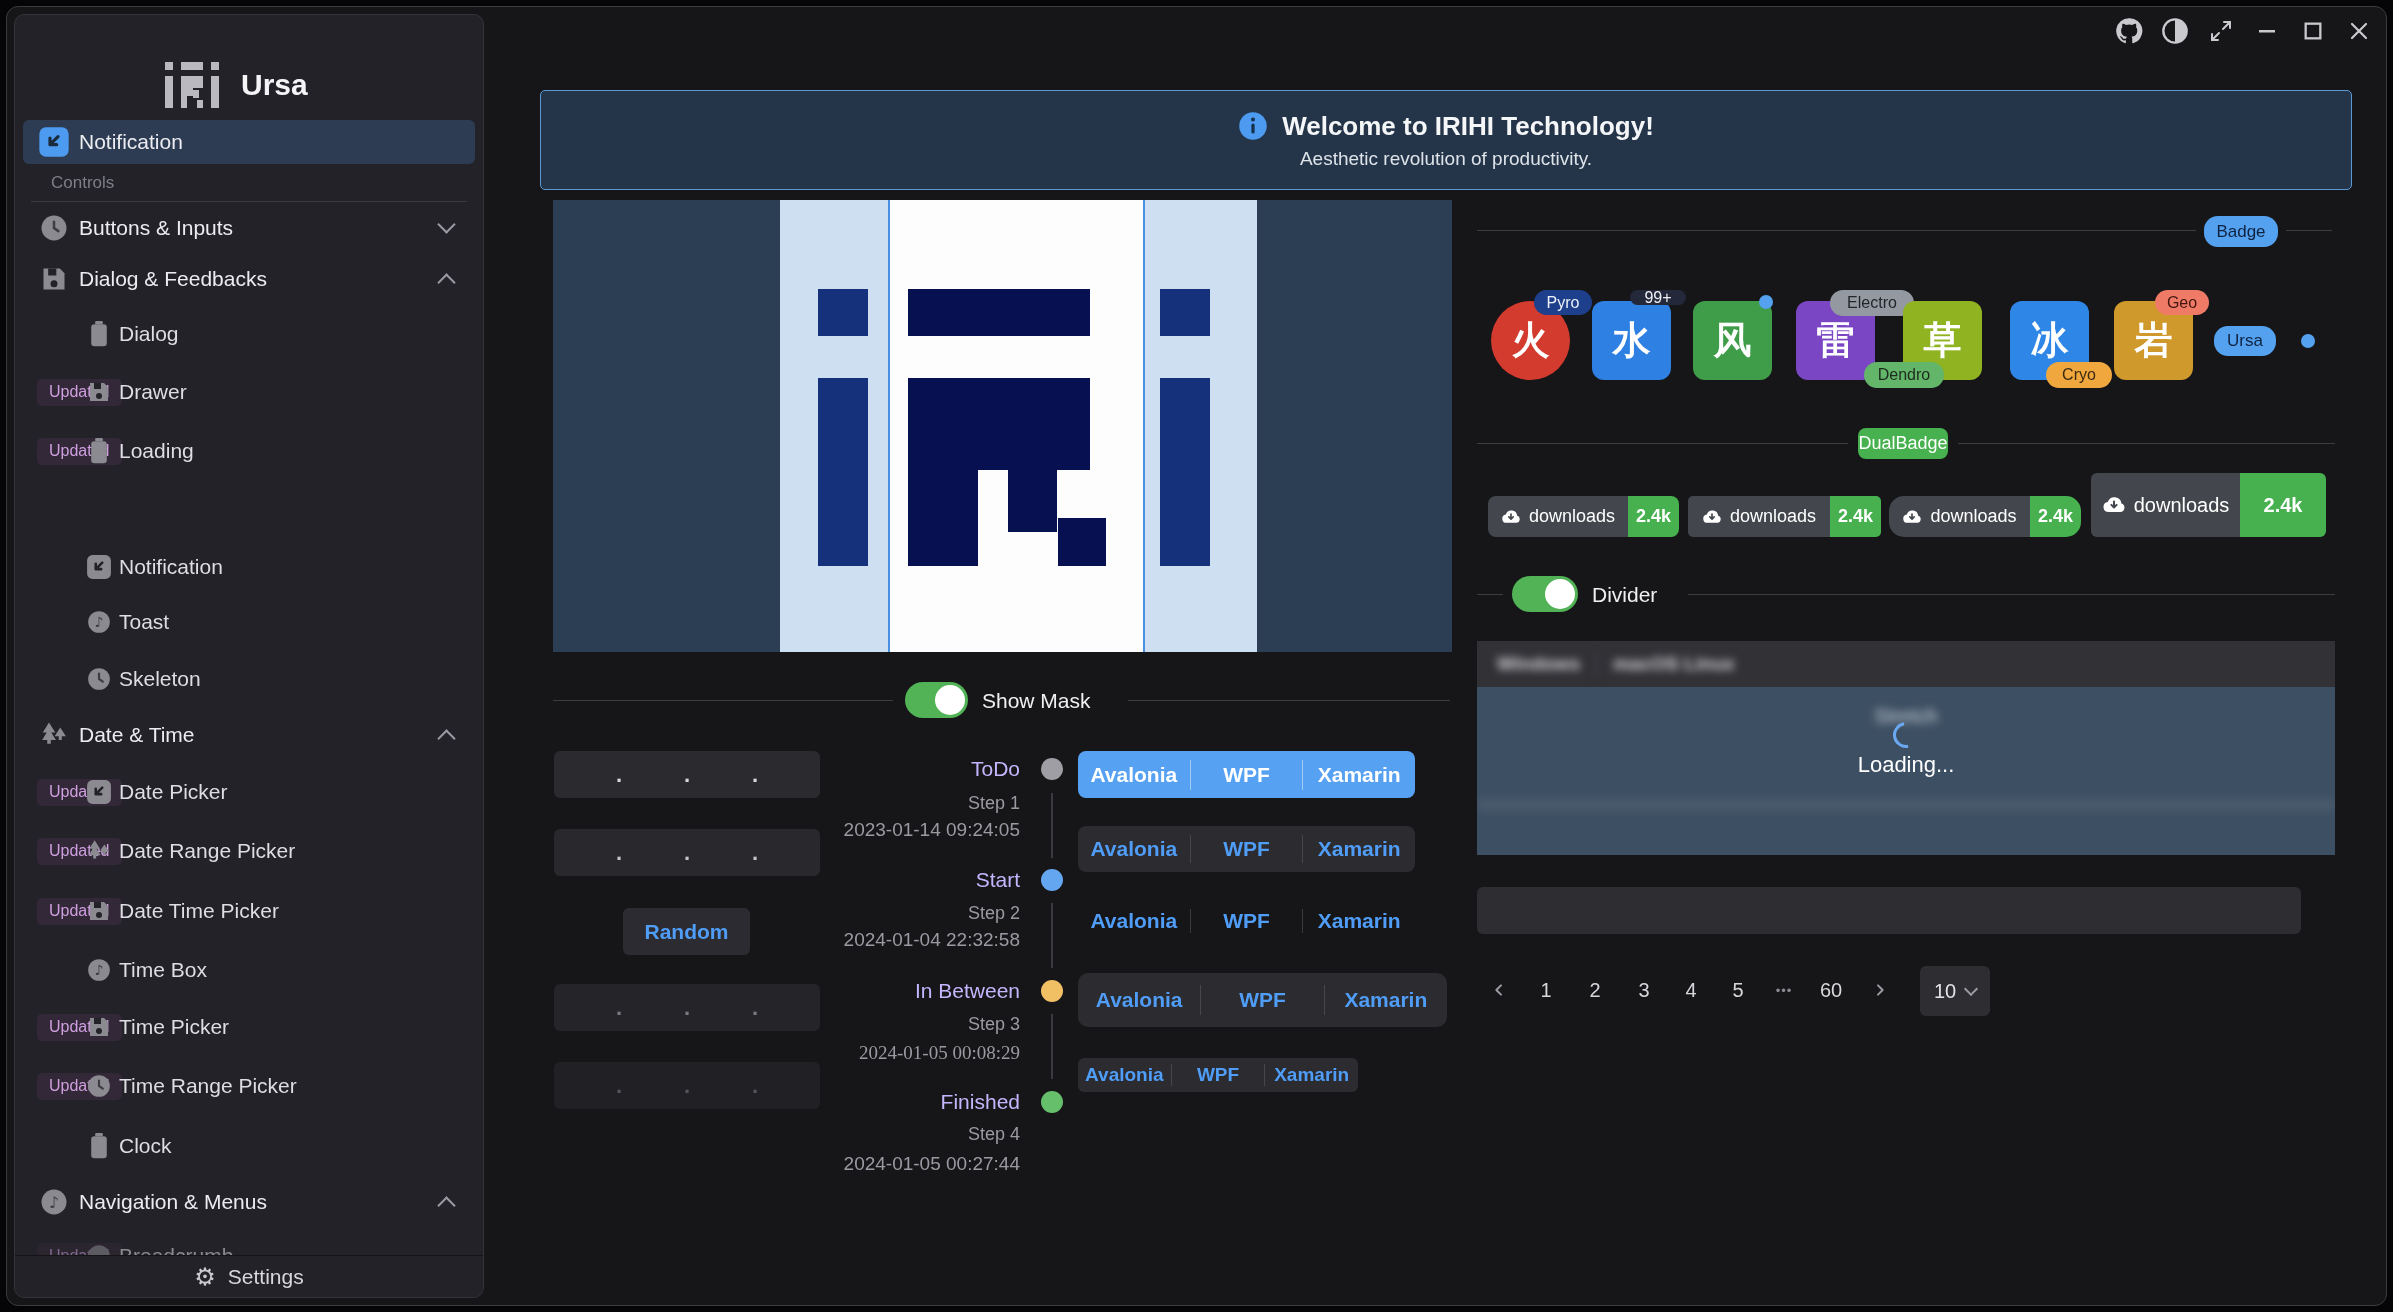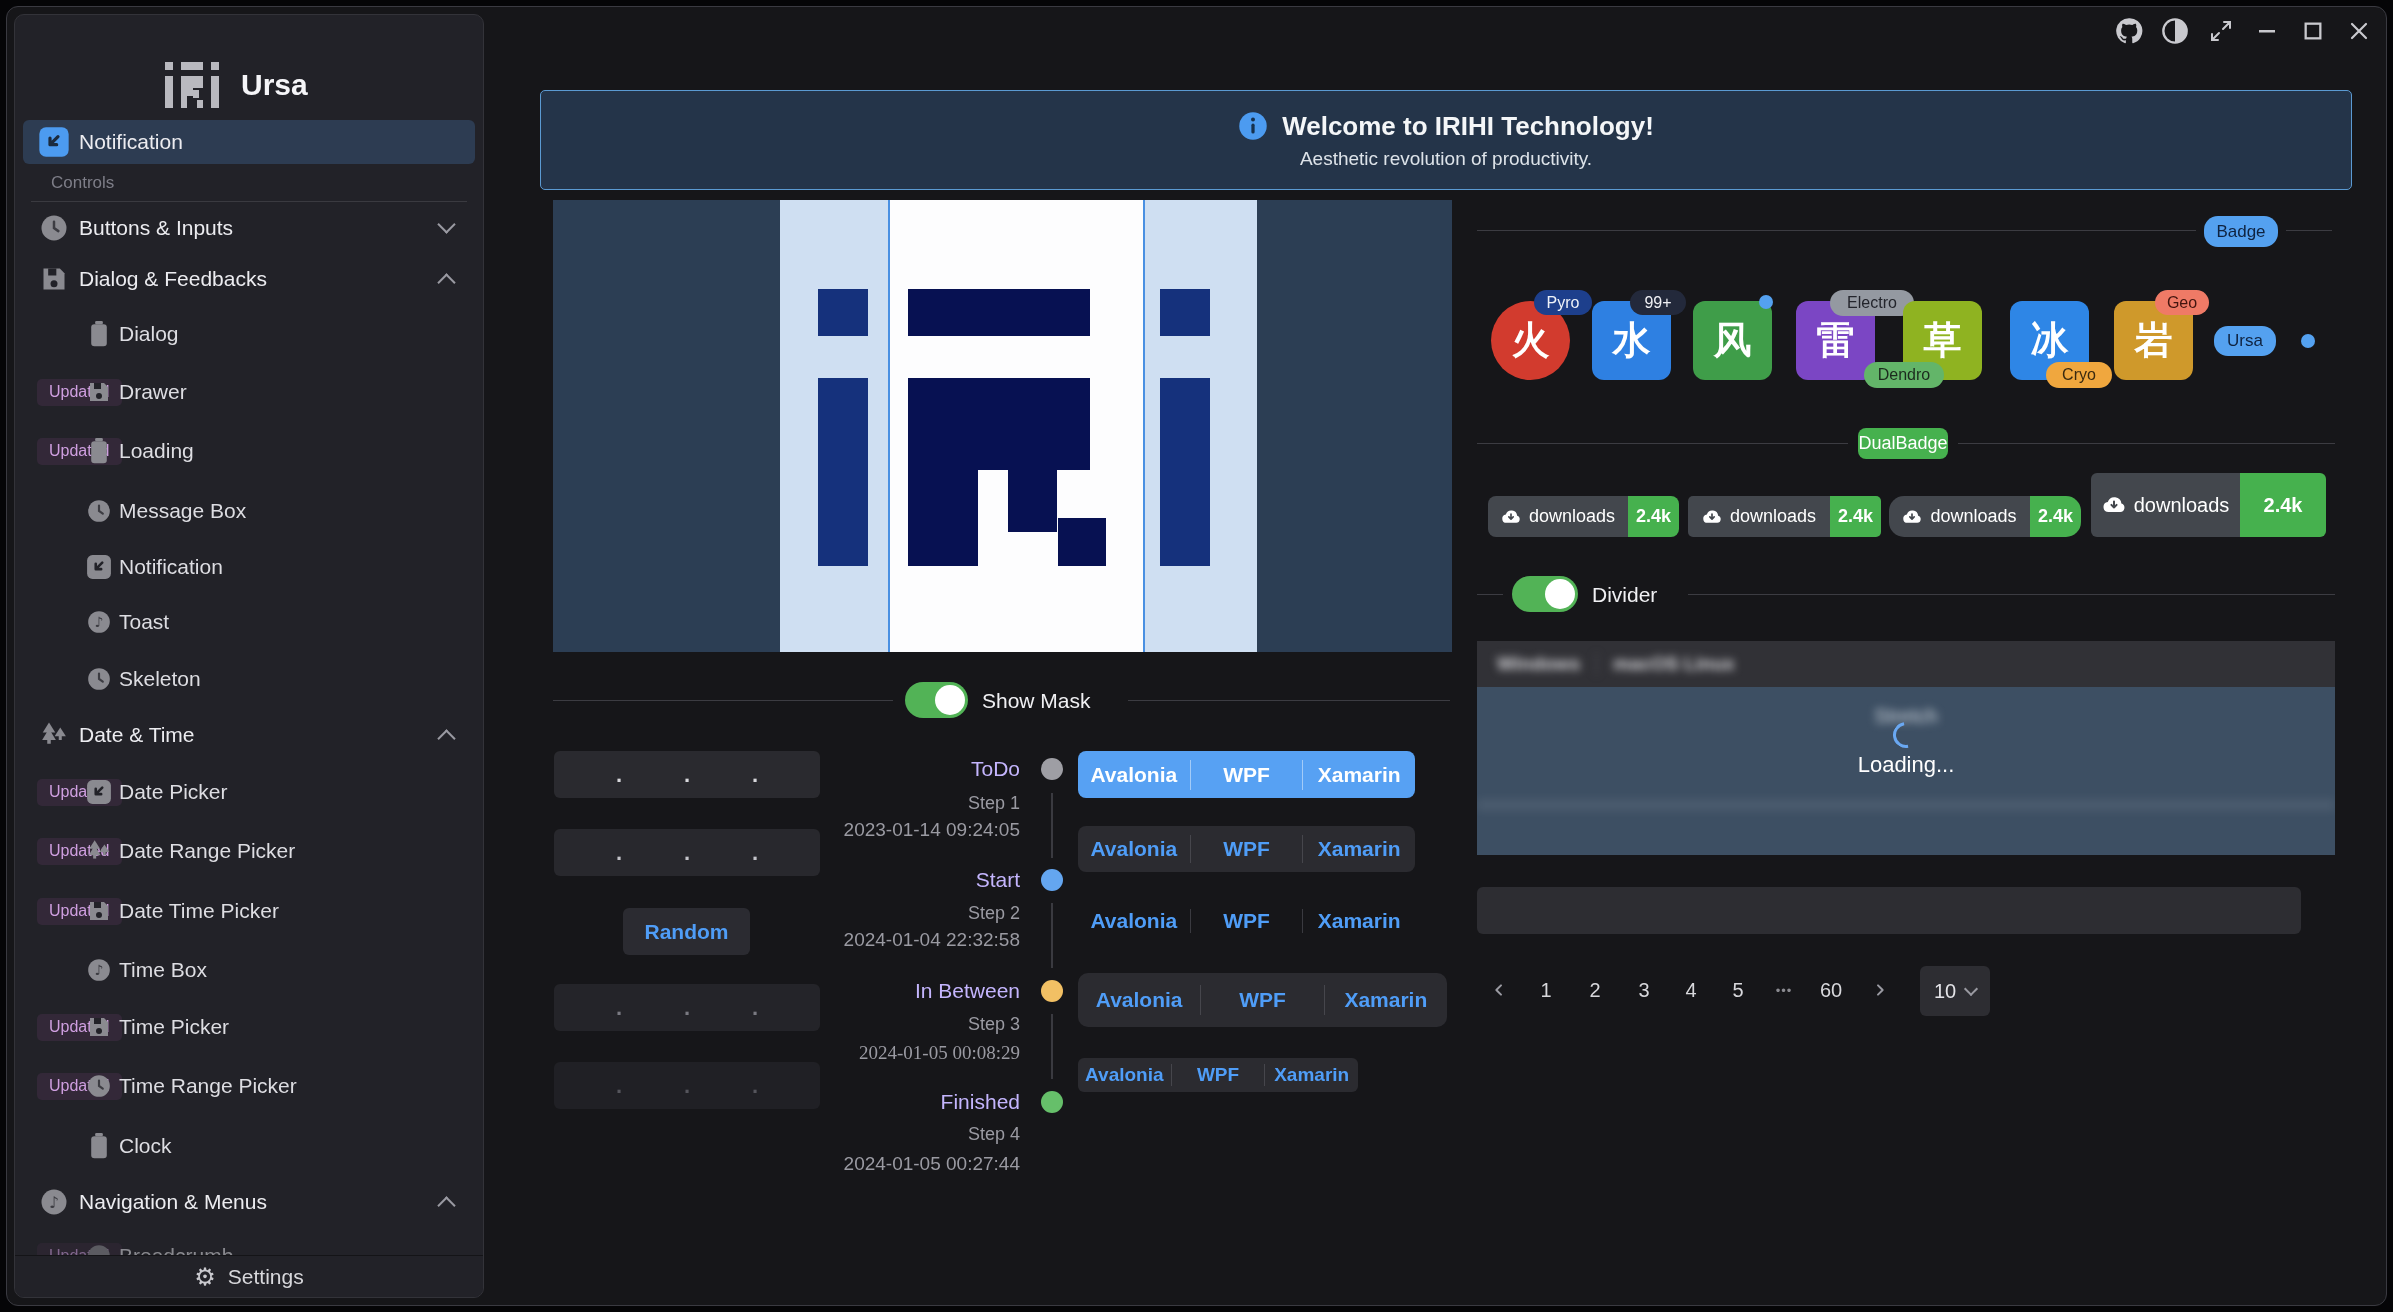--- a/index.html
+++ b/index.html
@@ -185,29 +185,20 @@
     <span class="sic sub">
       <svg width="22" height="26" viewBox="0 0 14 20">
           <rect x="4" y="0" width="6" height="2.5" rx="1" fill="#8a8a90"></rect>
           <rect x="1" y="2.5" width="12" height="17" rx="2.5" fill="#8a8a90"></rect>
         </svg>
     </span>
     <span class="slabel sub">Loading</span>
     <span><span class="upd">Updated</span></span>
   </div>
 
-  <div class="srow" style="top:474px">
-    <span class="sic sub">
-      <svg width="26" height="26" viewBox="0 0 24 24">
-          <circle cx="12" cy="12" r="10" fill="#8a8a90"></circle>
-          <path d="M12 7v5l3.5 2.5" stroke="#3c3c42" stroke-width="2" fill="none" stroke-linecap="round"></path>
-        </svg>
-    </span>
-    <span class="slabel sub">Message Box</span>
-  </div>
 
   <div class="srow" style="top:530px">
     <span class="sic sub">
       <svg width="26" height="26" viewBox="0 0 24 24">
           <rect x="1" y="1" width="22" height="22" rx="5" fill="#8a8a90"></rect>
           <path d="M15 8l-6 6M9 9v5h5" stroke="#222228" stroke-width="2.4" fill="none" stroke-linecap="round" stroke-linejoin="round"></path>
         </svg>
     </span>
     <span class="slabel sub">Notification</span>
   </div>
@@ -516,21 +507,21 @@
 <div class="tile" style="left:1491px;background:#d23b2e;border-radius:50%;">
     <span>火</span>
   </div>
 <div class="pill" style="left:1534px;top:290px;width:58px;height:25px;background:#1d3f8c;color:#eef2f8;">
     <span>Pyro</span>
   </div>
 
 <div class="tile" style="left:1592px;background:#2e80e2;">
     <span>水</span>
   </div>
-<div class="pill" style="left:1630px;top:290px;width:56px;height:25px;background:#23293b;color:#f0f0f4;">
+<div class="pill" style="left:1630px;top:290px;width:56px;height:15px;background:#23293b;color:#f0f0f4;">
     <span>99+</span>
   </div>
 
 <div class="tile" style="left:1693px;background:#3f9d49;">
     <span>风</span>
   </div>
 <span class="bluedot" style="left:1759px;top:295px;"></span>
 
 <div class="tile" style="left:1796px;background:#7b46c4;">
     <span>雷</span>

